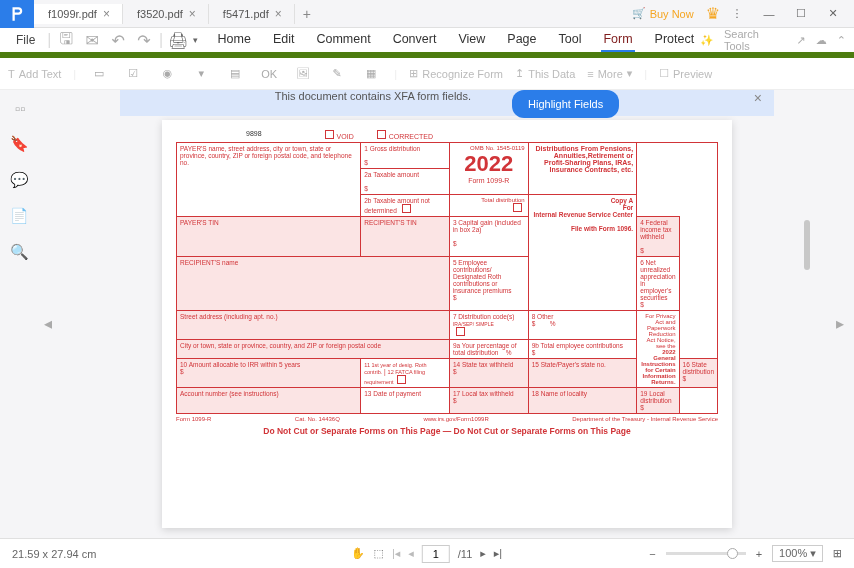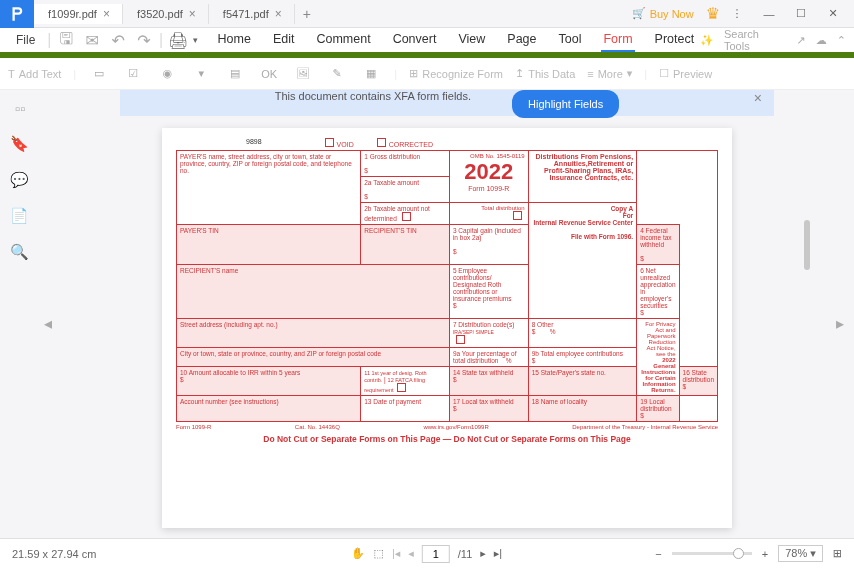--- a/index.html
+++ b/index.html
@@ -14,21 +14,21 @@
 .addtab { width: 24px; display: flex; align-items: center; justify-content: center; font-size: 14px; color: #888; }
 .winctrls { display: flex; align-items: center; gap: 2px; padding-right: 6px; }
 .buynow { color: #f5a623; font-size: 11px; display: flex; align-items: center; gap: 4px; margin-right: 10px; }
 .winbtn { width: 30px; height: 28px; display: flex; align-items: center; justify-content: center; color: #666; font-size: 11px; }
 .crown { color: #f5a623; }
 .menubar { height: 30px; display: flex; align-items: center; padding: 0 8px; gap: 4px; border-bottom: 6px solid #4d7c0f; }
 .file-menu { font-size: 12px; color: #444; padding: 0 8px; }
 .tbicon { width: 22px; height: 22px; display: flex; align-items: center; justify-content: center; color: #aaa; }
 .menutabs { display: flex; gap: 18px; margin-left: 14px; font-size: 12.5px; color: #333; }
 .menutab { padding: 4px 2px; cursor: pointer; }
-.menutab.active { color: #ef4444; border-bottom: 2px solid #2b7de9; }
+.menutab.active { color: #7f1d1d; border-bottom: 2px solid #2b7de9; }
 .search-tools { margin-left: auto; display: flex; align-items: center; gap: 10px; color: #aaa; font-size: 11px; }
 .toolbar { height: 32px; display: flex; align-items: center; padding: 0 8px; gap: 12px; color: #bbb; font-size: 11px; border-bottom: 1px solid #eee; }
 .tool-item { display: flex; align-items: center; gap: 4px; }
 .xfabar { height: 26px; background: #dbe7fb; display: flex; align-items: flex-start; justify-content: center; gap: 20px; font-size: 11px; color: #555; position: relative; margin: 0 40px; }
 .highlight-btn { background: #2b7de9; color: #fff; padding: 8px 16px; border-radius: 12px; font-size: 11px; margin-left: 21px; }
 .xfa-close { position: absolute; right: 12px; color: #888; font-size: 14px; }
 .main { position: absolute; top: 90px; left: 0; right: 0; bottom: 30px; background: #f5f5f7; display: flex; }
 .sidebar { width: 40px; background: #f5f5f7; display: flex; flex-direction: column; align-items: center; gap: 18px; padding-top: 10px; }
 .sidebar-icon { color: #aaa; font-size: 15px; }
 .docarea { flex: 1; display: flex; justify-content: center; padding: 26px 50px 10px; position: relative; }
@@ -146,21 +146,21 @@
     <span class="sidebar-icon">🔍</span>
   </div>
   <div class="docarea">
     <div class="navarrow left">◂</div>
     <div class="navarrow right">▸</div>
     <div class="xfabar" style="position:absolute;top:0;left:40px;right:40px;">
       <span>This document contains XFA form fields.</span>
       <span class="highlight-btn">Highlight Fields</span>
       <span class="xfa-close">×</span>
     </div>
-    <div class="page" style="margin-top:12px">
+    <div class="page" style="margin-top:4px">
       <div class="toprow">
           <span style="margin-left:70px;color:#333">9898</span>
           <span style="margin-left:60px"><span class="voidbox"></span><span>VOID</span></span>
           <span style="margin-left:20px"><span class="voidbox"></span><span>CORRECTED</span></span>
         </div>
       <table class="formtable">
         <tbody>
             <tr>
               <td rowspan="3" style="width:43%">PAYER'S name, street address, city or town, state or province, country, ZIP or foreign postal code, and telephone no.</td>
               <td style="width:19%"><span>1  Gross distribution</span><br><br>$</td>
@@ -243,16 +243,16 @@
     <span>/11</span>
     <span>▸</span>
     <span>▸|</span>
   </div>
   <div class="zoom">
     <span>−</span>
     <div class="zoom-slider">
         <div class="zoom-thumb"></div>
       </div>
     <span>+</span>
-    <span class="zoom-box"><span>78%</span> ▾</span>
+    <span class="zoom-box"><span>100%</span> ▾</span>
     <span>⊞</span>
   </div>
 </div>
 
 </body></html>

